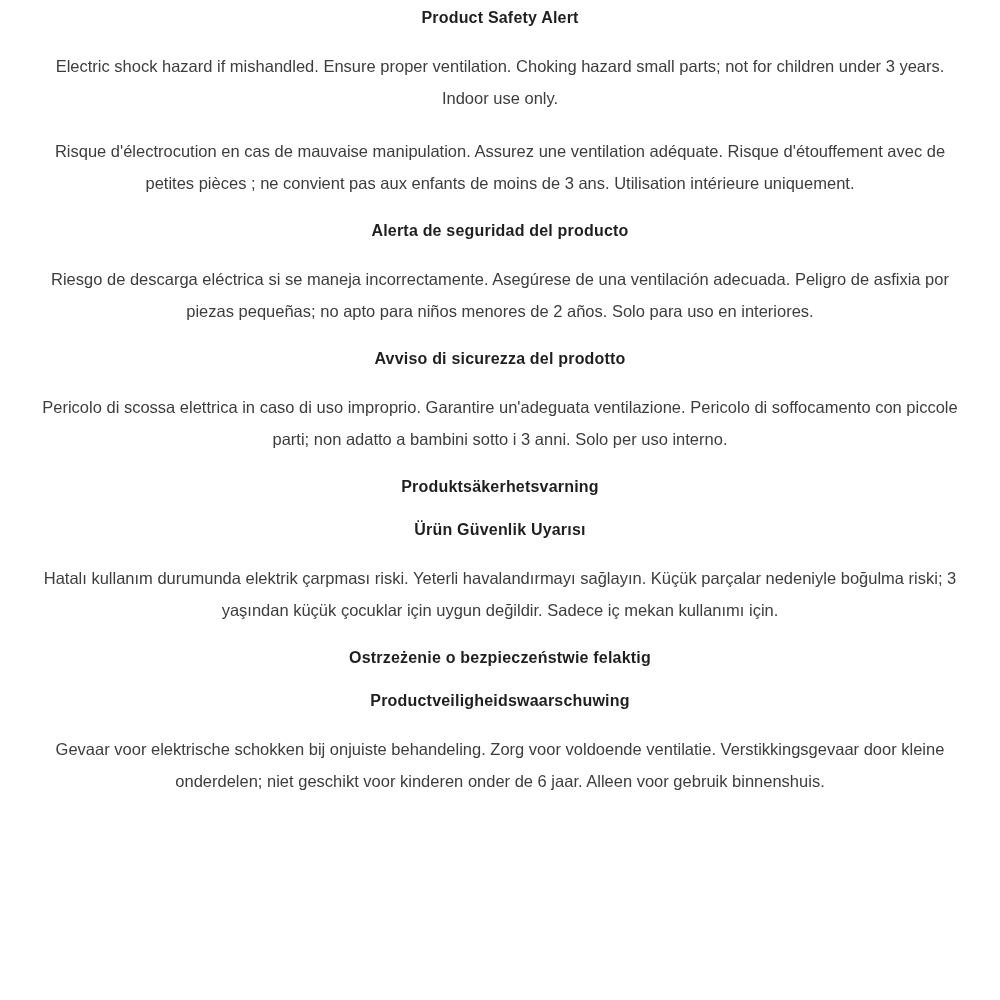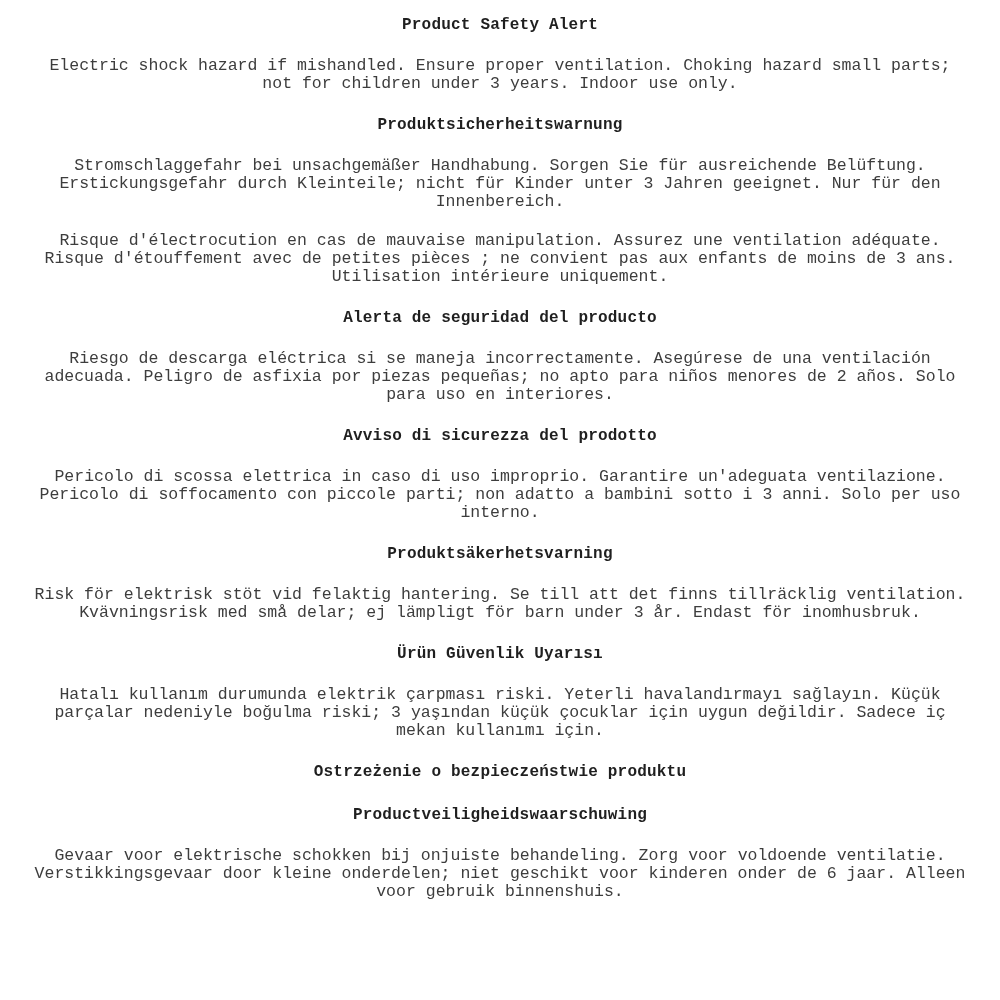--- a/index.html
+++ b/index.html
@@ -10,83 +10,77 @@
   body {
     font-family: "Liberation Sans", "DejaVu Sans", sans-serif;
     width: 1000px;
     height: 1000px;
     overflow: hidden;
     box-sizing: border-box;
   }
   .page {
     box-sizing: border-box;
     width: 100%;
-    padding: 14px 32px 0 32px;
-    font-family: Liberation Mono, monospace;
+    padding: 7px 32px 0 32px;
   }
   .safety-section {
     text-align: center;
   }
   .section-heading {
     font-size: 16px;
     line-height: 22px;
     font-weight: 700;
     color: #1f1f1f;
     margin: 0 0 21px 0;
     letter-spacing: 0.2px;
   }
   .section-body {
     font-size: 16.5px;
-    line-height: 18px;
+    line-height: 32px;
     font-weight: 400;
     color: #3d3d3d;
     margin: 0 0 21px 0;
   }
 </style>
 </head>
 <body>
 
 <div class="page">
 
   <section class="safety-section">
     <h2 class="section-heading">Product Safety Alert</h2>
     <p class="section-body">Electric shock hazard if mishandled. Ensure proper ventilation. Choking hazard small parts; not for children under 3 years. Indoor use only.</p>
   </section>
 
-  <section class="safety-section">
-    <h2 class="section-heading">Produktsicherheitswarnung</h2>
-    <p class="section-body">Stromschlaggefahr bei unsachgemäßer Handhabung. Sorgen Sie für ausreichende Belüftung. Erstickungsgefahr durch Kleinteile; nicht für Kinder unter 3 Jahren geeignet. Nur für den Innenbereich.</p>
-  </section>
 
   <section class="safety-section">
     <p class="section-body">Risque d'électrocution en cas de mauvaise manipulation. Assurez une ventilation adéquate. Risque d'étouffement avec de petites pièces ; ne convient pas aux enfants de moins de 3 ans. Utilisation intérieure uniquement.</p>
   </section>
 
   <section class="safety-section">
     <h2 class="section-heading">Alerta de seguridad del producto</h2>
     <p class="section-body">Riesgo de descarga eléctrica si se maneja incorrectamente. Asegúrese de una ventilación adecuada. Peligro de asfixia por piezas pequeñas; no apto para niños menores de 2 años. Solo para uso en interiores.</p>
   </section>
 
   <section class="safety-section">
     <h2 class="section-heading">Avviso di sicurezza del prodotto</h2>
     <p class="section-body">Pericolo di scossa elettrica in caso di uso improprio. Garantire un'adeguata ventilazione. Pericolo di soffocamento con piccole parti; non adatto a bambini sotto i 3 anni. Solo per uso interno.</p>
   </section>
 
   <section class="safety-section">
     <h2 class="section-heading">Produktsäkerhetsvarning</h2>
-    <p class="section-body">Risk för elektrisk stöt vid felaktig hantering. Se till att det finns tillräcklig ventilation. Kvävningsrisk med små delar; ej lämpligt för barn under 3 år. Endast för inomhusbruk.</p>
   </section>
 
   <section class="safety-section">
     <h2 class="section-heading">Ürün Güvenlik Uyarısı</h2>
     <p class="section-body">Hatalı kullanım durumunda elektrik çarpması riski. Yeterli havalandırmayı sağlayın. Küçük parçalar nedeniyle boğulma riski; 3 yaşından küçük çocuklar için uygun değildir. Sadece iç mekan kullanımı için.</p>
   </section>
 
   <section class="safety-section">
-    <h2 class="section-heading">Ostrzeżenie o bezpieczeństwie produktu</h2>
+    <h2 class="section-heading">Ostrzeżenie o bezpieczeństwie felaktig</h2>
   </section>
 
   <section class="safety-section">
     <h2 class="section-heading">Productveiligheidswaarschuwing</h2>
     <p class="section-body">Gevaar voor elektrische schokken bij onjuiste behandeling. Zorg voor voldoende ventilatie. Verstikkingsgevaar door kleine onderdelen; niet geschikt voor kinderen onder de 6 jaar. Alleen voor gebruik binnenshuis.</p>
   </section>
 
 </div>
 
 </body></html>

